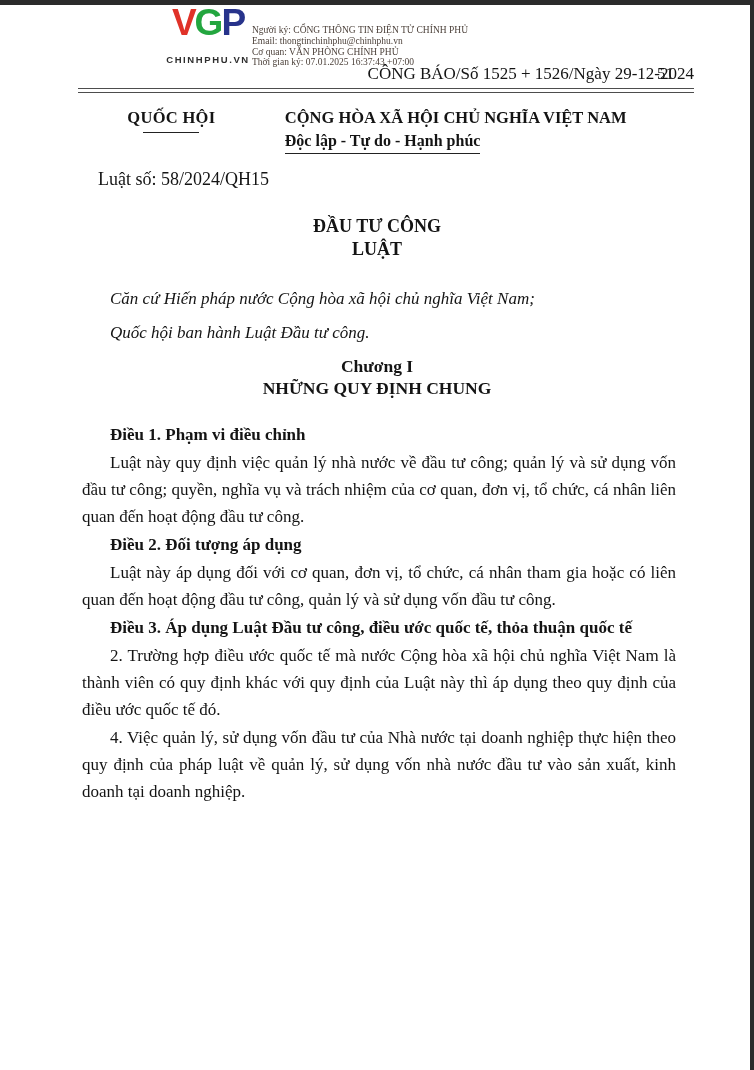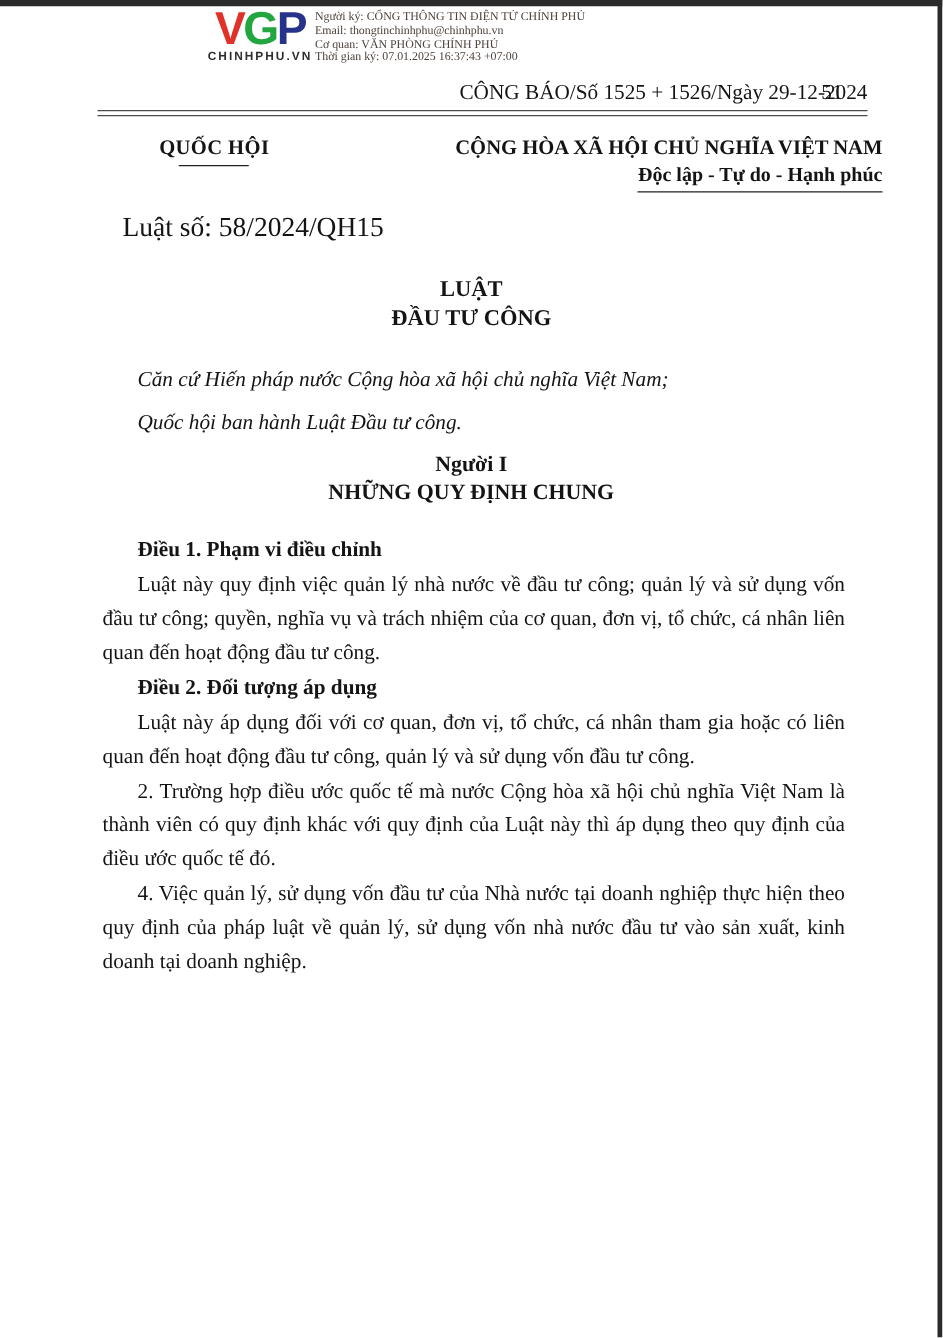--- a/index.html
+++ b/index.html
@@ -20,38 +20,38 @@
   .logo-letters {
     font-family: "Liberation Sans", "DejaVu Sans", sans-serif;
     font-weight: bold; font-size: 37px; line-height: 32px; letter-spacing: -2px;
   }
   .logo-v { color: #e03228; }
   .logo-g { color: #23a63f; }
   .logo-p { color: #27338b; }
   .logo-domain {
     font-family: "Liberation Sans", "DejaVu Sans", sans-serif;
     font-weight: bold; font-size: 9.5px; letter-spacing: 1.6px;
-    color: #2e2e2e; margin-top: 1px; white-space: nowrap;
+    color: #2e2e2e; margin-top: 15px; white-space: nowrap;
   }
-  .sig-lines { margin-left: -7px; padding-top: 2px; font-size: 9.5px; line-height: 10.8px; color: #4c413a; white-space: nowrap; }
+  .sig-lines { margin-left: -7px; padding-top: 2px; font-size: 9.5px; line-height: 10.8px; color: #4c413a; white-space: nowrap; margin-top: 16px; }
 
   
   .gazette-row { position: relative; margin: 64px 60px 4px 78px; text-align: right; font-size: 17px; }
   .gazette-page-num { position: absolute; right: 20px; top: 0; }
   .double-rule { margin: 2px 60px 0 78px; height: 3px; border-top: 1.6px solid #4d4d4d; border-bottom: 1.6px solid #4d4d4d; }
 
   
   .letterhead { display: flex; margin: 15px 48px 0 58px; }
   .lh-left { width: 35%; text-align: center; }
-  .lh-right { width: 65%; text-align: right; }
+  .lh-right { width: 65%; text-align: left; }
   .lh-issuer { font-weight: bold; font-size: 16.5px; letter-spacing: 0.3px; }
   .lh-issuer-rule { width: 56px; border-bottom: 1.6px solid #222; margin: 4px auto 0; }
   .lh-nation { font-weight: bold; font-size: 16.5px; }
   .lh-motto { display: inline-block; font-weight: bold; font-size: 16px; margin-top: 4px; padding-bottom: 3px; border-bottom: 1.4px solid #222; }
-  .law-number { margin: 15px 0 0 98px; font-size: 22px; }
+  .law-number { margin: 15px 0 0 98px; font-size: 18px; }
 
   
   .doc-title { text-align: center; margin-top: 25px; font-weight: bold; font-size: 18px; line-height: 23px; }
 
   .preamble { margin: 24px 78px 0 82px; font-style: italic; font-size: 17px; }
   .preamble p { margin: 0 0 7px; text-indent: 28px; line-height: 27px; }
 
   .chapter { text-align: center; font-weight: bold; font-size: 17.5px; line-height: 22px; margin-top: 9px; }
 
   .body-text { margin: 22px 78px 0 82px; font-size: 17px; }
@@ -89,42 +89,43 @@
     <div class="lh-issuer-rule"></div>
   </div>
   <div class="lh-right">
     <div class="lh-nation">CỘNG HÒA XÃ HỘI CHỦ NGHĨA VIỆT NAM</div>
     <div class="lh-motto">Độc lập - Tự do - Hạnh phúc</div>
   </div>
 </div>
 <div class="law-number">Luật số: 58/2024/QH15</div>
 
 <div class="doc-title">
+  <div>ĐẦU TƯ CÔNG</div>
   <div>LUẬT</div>
-  <div>ĐẦU TƯ CÔNG</div>
 </div>
 
 <div class="preamble">
   <p>Căn cứ Hiến pháp nước Cộng hòa xã hội chủ nghĩa Việt Nam;</p>
   <p>Quốc hội ban hành Luật Đầu tư công.</p>
 </div>
 
 <div class="chapter">
-  <div>Người I</div>
+  <div>Chương I</div>
   <div>NHỮNG QUY ĐỊNH CHUNG</div>
 </div>
 
 <main class="body-text">
   <section>
     <h3 class="article-heading">Điều 1. Phạm vi điều chỉnh</h3>
     <p class="para">Luật này quy định việc quản lý nhà nước về đầu tư công; quản lý và sử dụng vốn đầu tư công; quyền, nghĩa vụ và trách nhiệm của cơ quan, đơn vị, tổ chức, cá nhân liên quan đến hoạt động đầu tư công.</p>
   </section>
   <section>
     <h3 class="article-heading">Điều 2. Đối tượng áp dụng</h3>
     <p class="para">Luật này áp dụng đối với cơ quan, đơn vị, tổ chức, cá nhân tham gia hoặc có liên quan đến hoạt động đầu tư công, quản lý và sử dụng vốn đầu tư công.</p>
   </section>
   <section>
+    <h3 class="article-heading">Điều 3. Áp dụng Luật Đầu tư công, điều ước quốc tế, thỏa thuận quốc tế</h3>
     <p class="para">2. Trường hợp điều ước quốc tế mà nước Cộng hòa xã hội chủ nghĩa Việt Nam là thành viên có quy định khác với quy định của Luật này thì áp dụng theo quy định của điều ước quốc tế đó.</p>
     <p class="para">4. Việc quản lý, sử dụng vốn đầu tư của Nhà nước tại doanh nghiệp thực hiện theo quy định của pháp luật về quản lý, sử dụng vốn nhà nước đầu tư vào sản xuất, kinh doanh tại doanh nghiệp.</p>
   </section>
   <section>
   </section>
 </main>
 
 </body></html>

